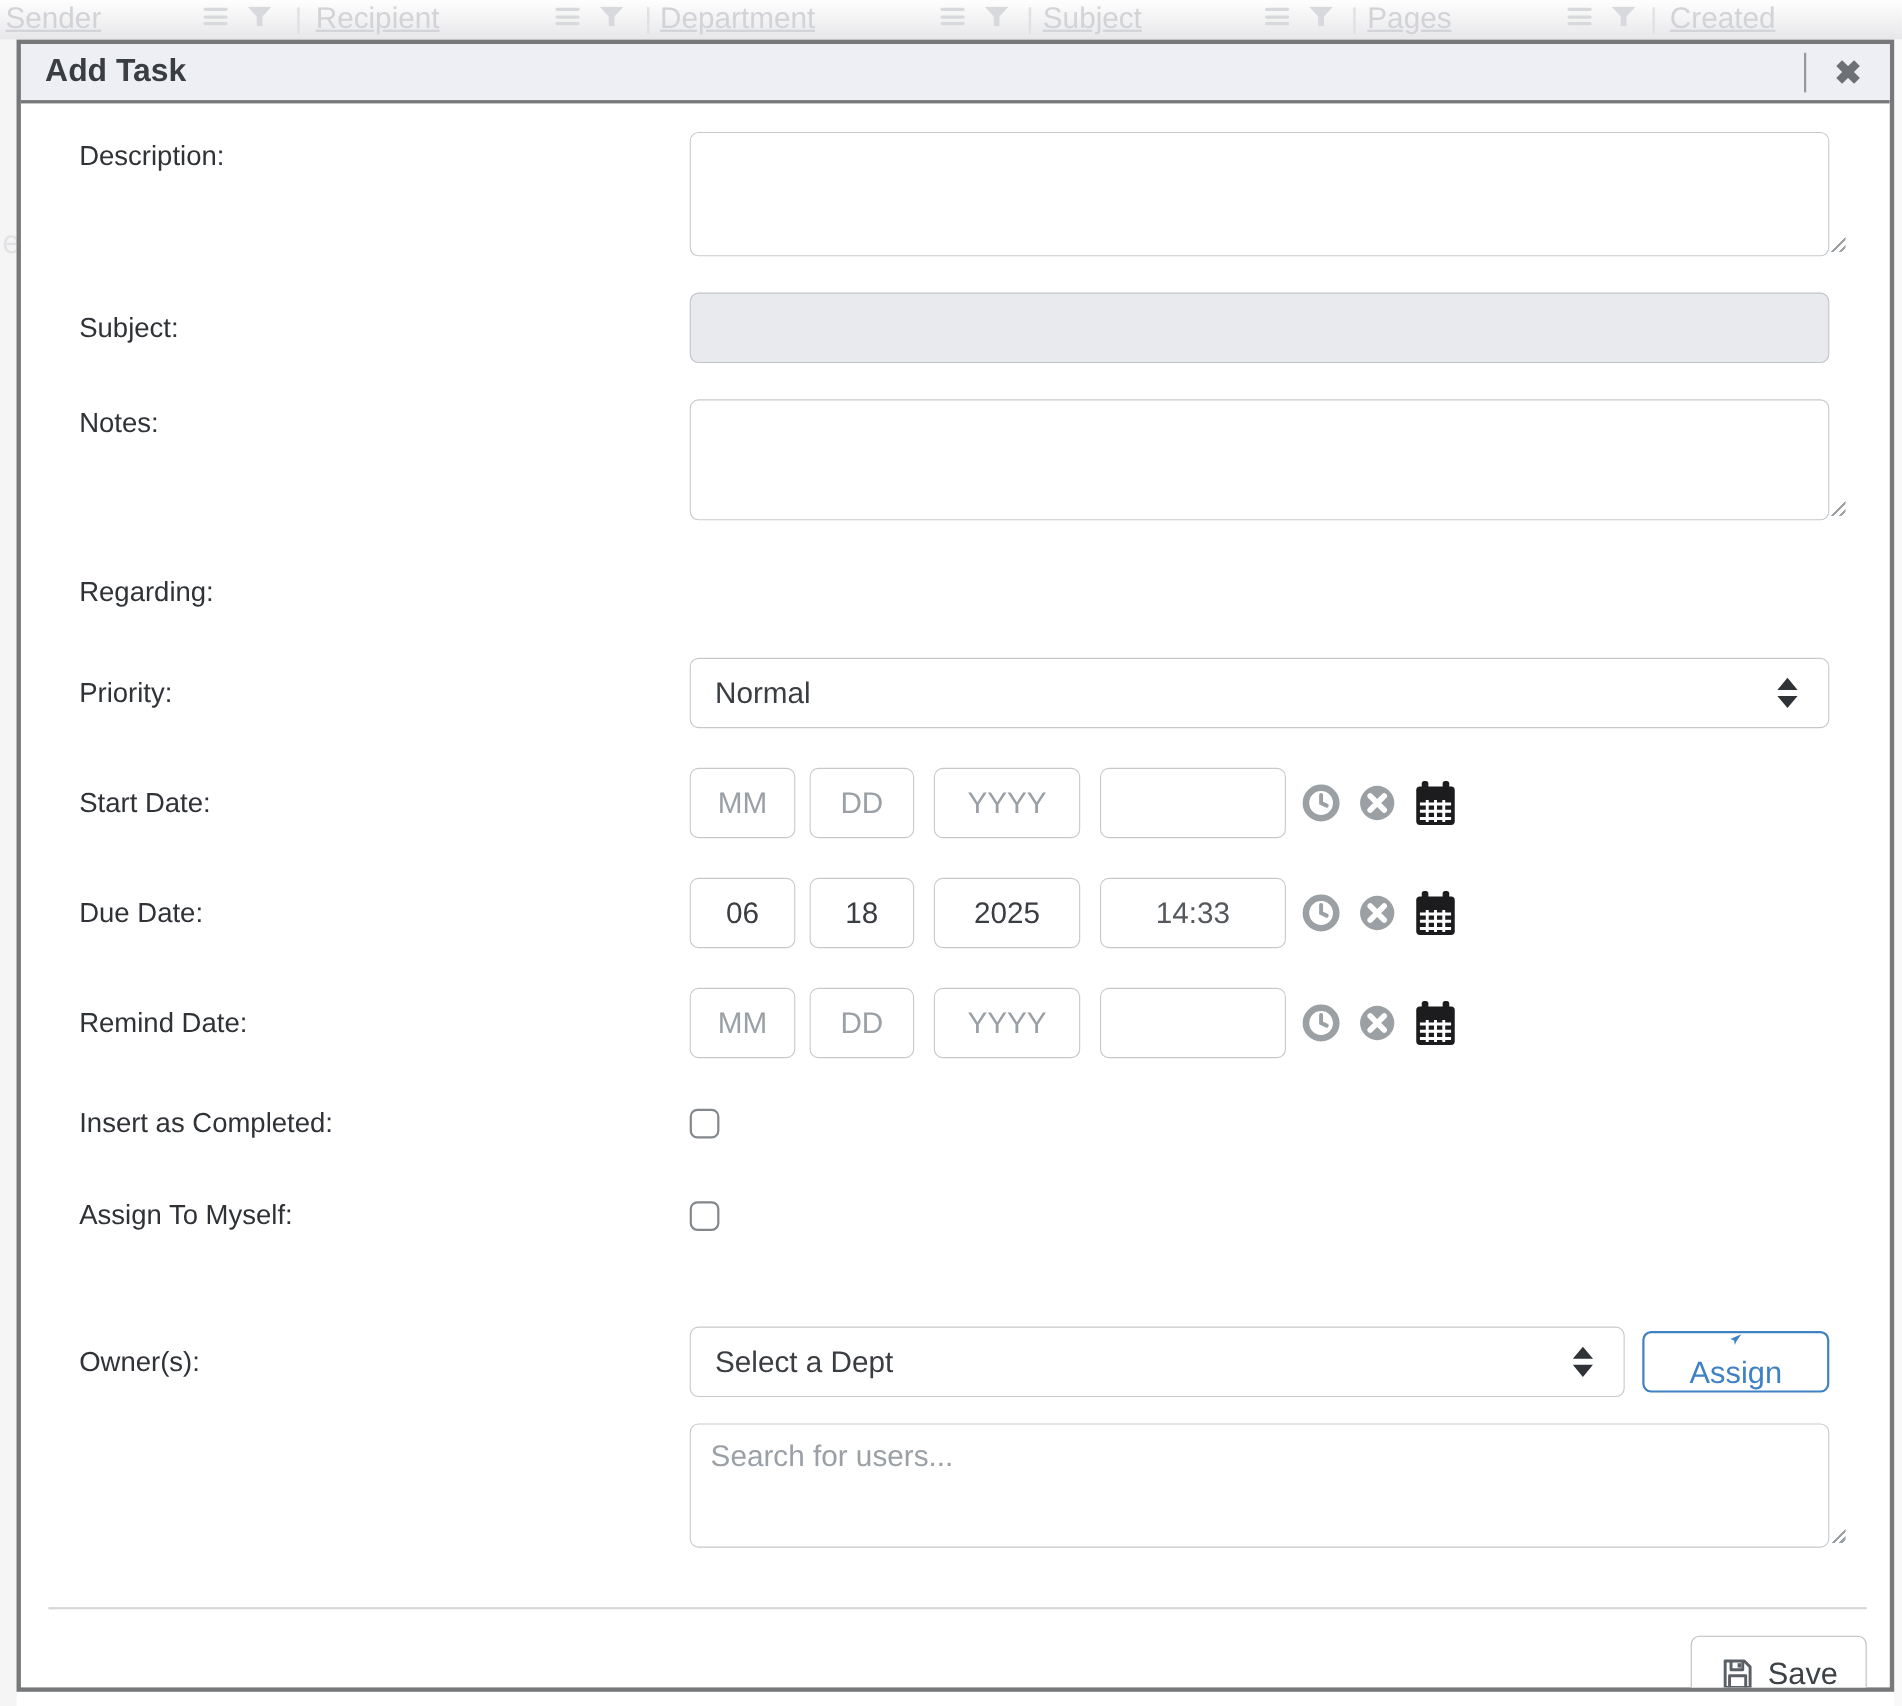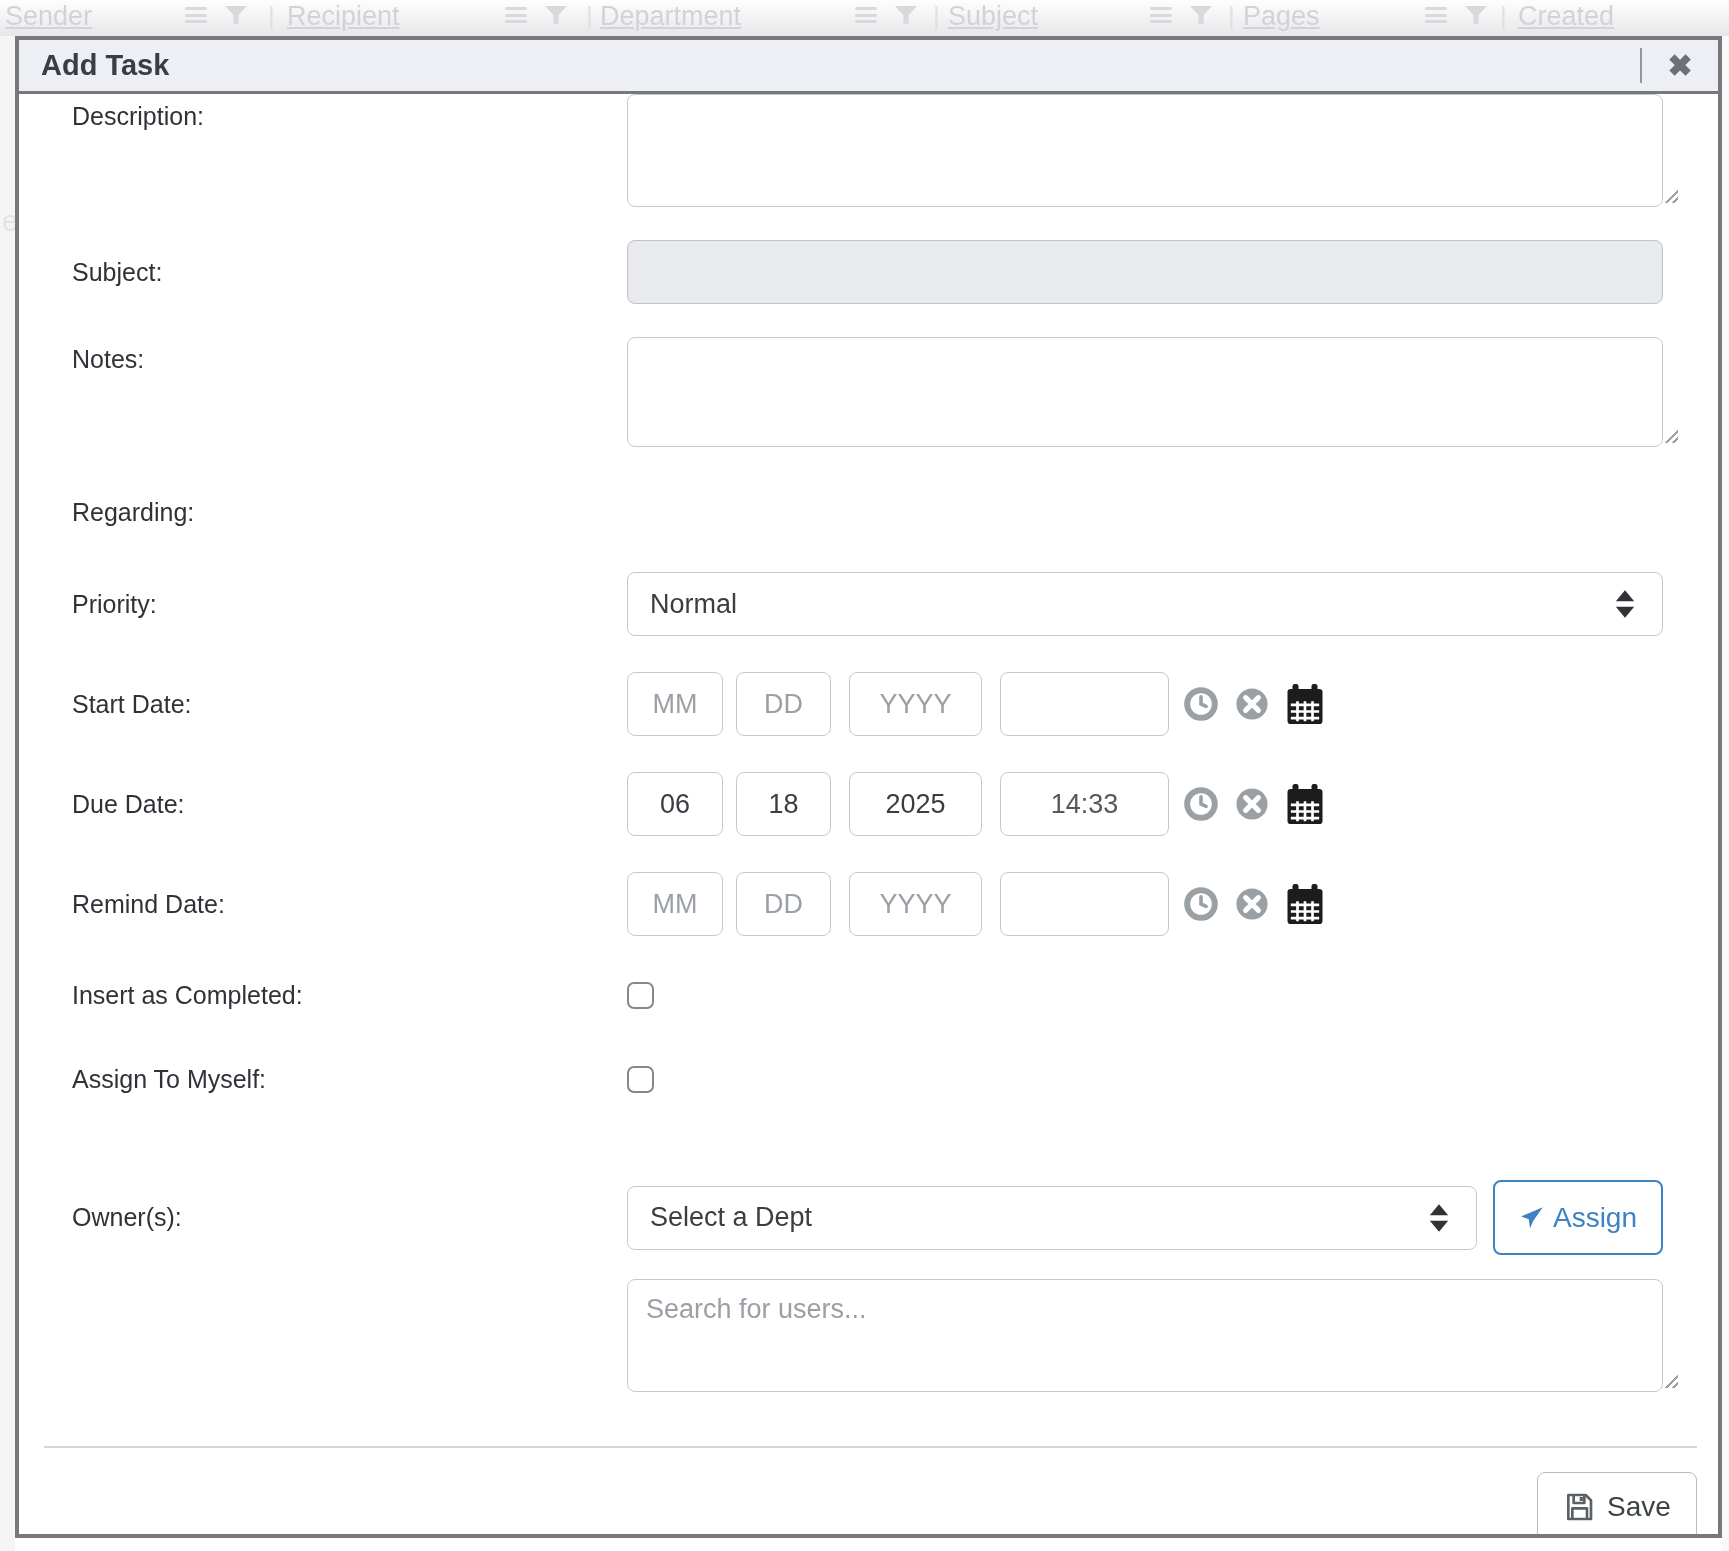--- a/index.html
+++ b/index.html
@@ -66,35 +66,35 @@
   .d-in::placeholder { color:#9aa0a5; opacity:1; }
   textarea.box::placeholder { color:#9aa0a5; opacity:1; }
   .date-icons { display:flex; align-items:center; margin-left:14px; gap:16px; }
   .icon-btn { display:flex; align-items:center; justify-content:center; cursor:pointer; }
 
   .checkbox { width:27px; height:27px; border:2px solid #84888c; border-radius:7px;
     background:#fff; cursor:pointer; }
   .row.chk { align-items:center; height:34px; }
 
   .owner-ctrl { display:flex; align-items:center; }
-  .assign-btn { margin-left:16px; width:170px; height:75px; border:2px solid #3e82c4;
+  .assign-btn { margin-left:16px; width:170px; height:56px; border:2px solid #3e82c4;
     border-radius:8px; background:#fff; color:#3e82c4; font-size:28px;
     display:flex; align-items:center; justify-content:center; gap:8px; cursor:pointer;
-    font-family:"Liberation Sans", sans-serif; }
+    font-family:"Liberation Sans", sans-serif;flex-direction:column; }
   .search-area { width:1036px; height:73px; }
 
   hr.split { border:none; border-top:2px solid #d6d6d8; margin:54px 21px 0 25px; }
   .footer-row { display:flex; justify-content:flex-end; padding-right:21px; margin-top:24px; }
   .save-btn { width:160px; height:70px; border:1px solid #b9bcbe; border-radius:8px;
     background:#fff; color:#3c4246; font-size:28px; display:flex; align-items:center;
     justify-content:center; gap:12px; cursor:pointer;
     font-family:"Liberation Sans", sans-serif; }
 
   
-  .r-desc   { }
+  .r-desc   { margin-top:26px; }
   .r-subj   { margin-top:33px; }
   .r-notes  { margin-top:33px; }
   .r-regard { margin-top:51px; height:32px; }
   .r-prio   { margin-top:42px; }
   .r-start  { margin-top:36px; }
   .r-due    { margin-top:36px; }
   .r-remind { margin-top:36px; }
   .r-insert { margin-top:42px; }
   .r-assign { margin-top:50px; }
   .r-owner  { margin-top:84px; }

